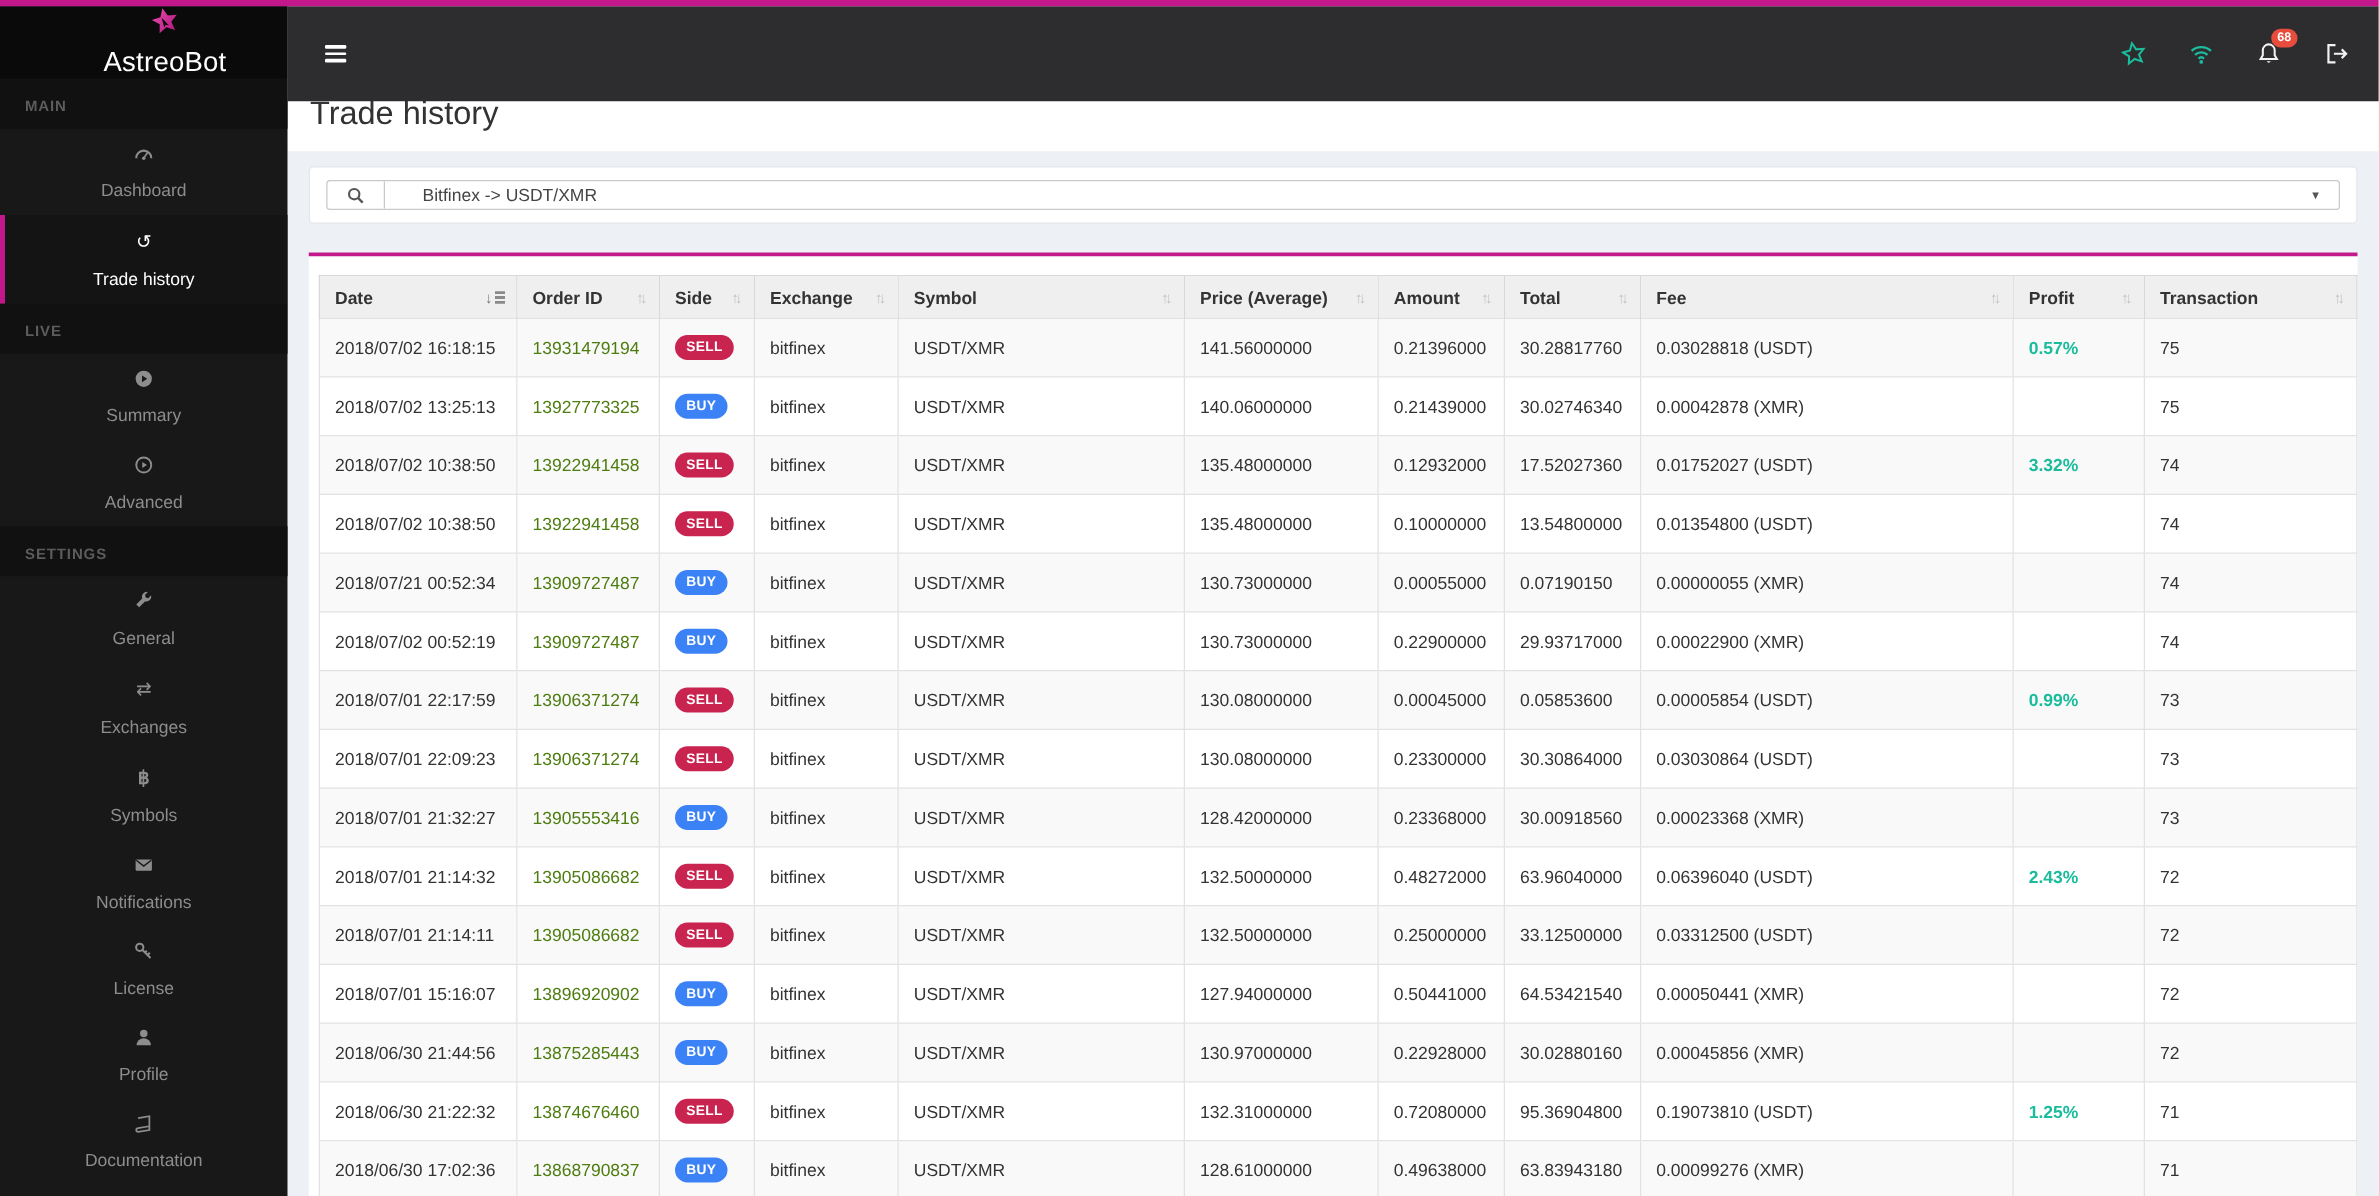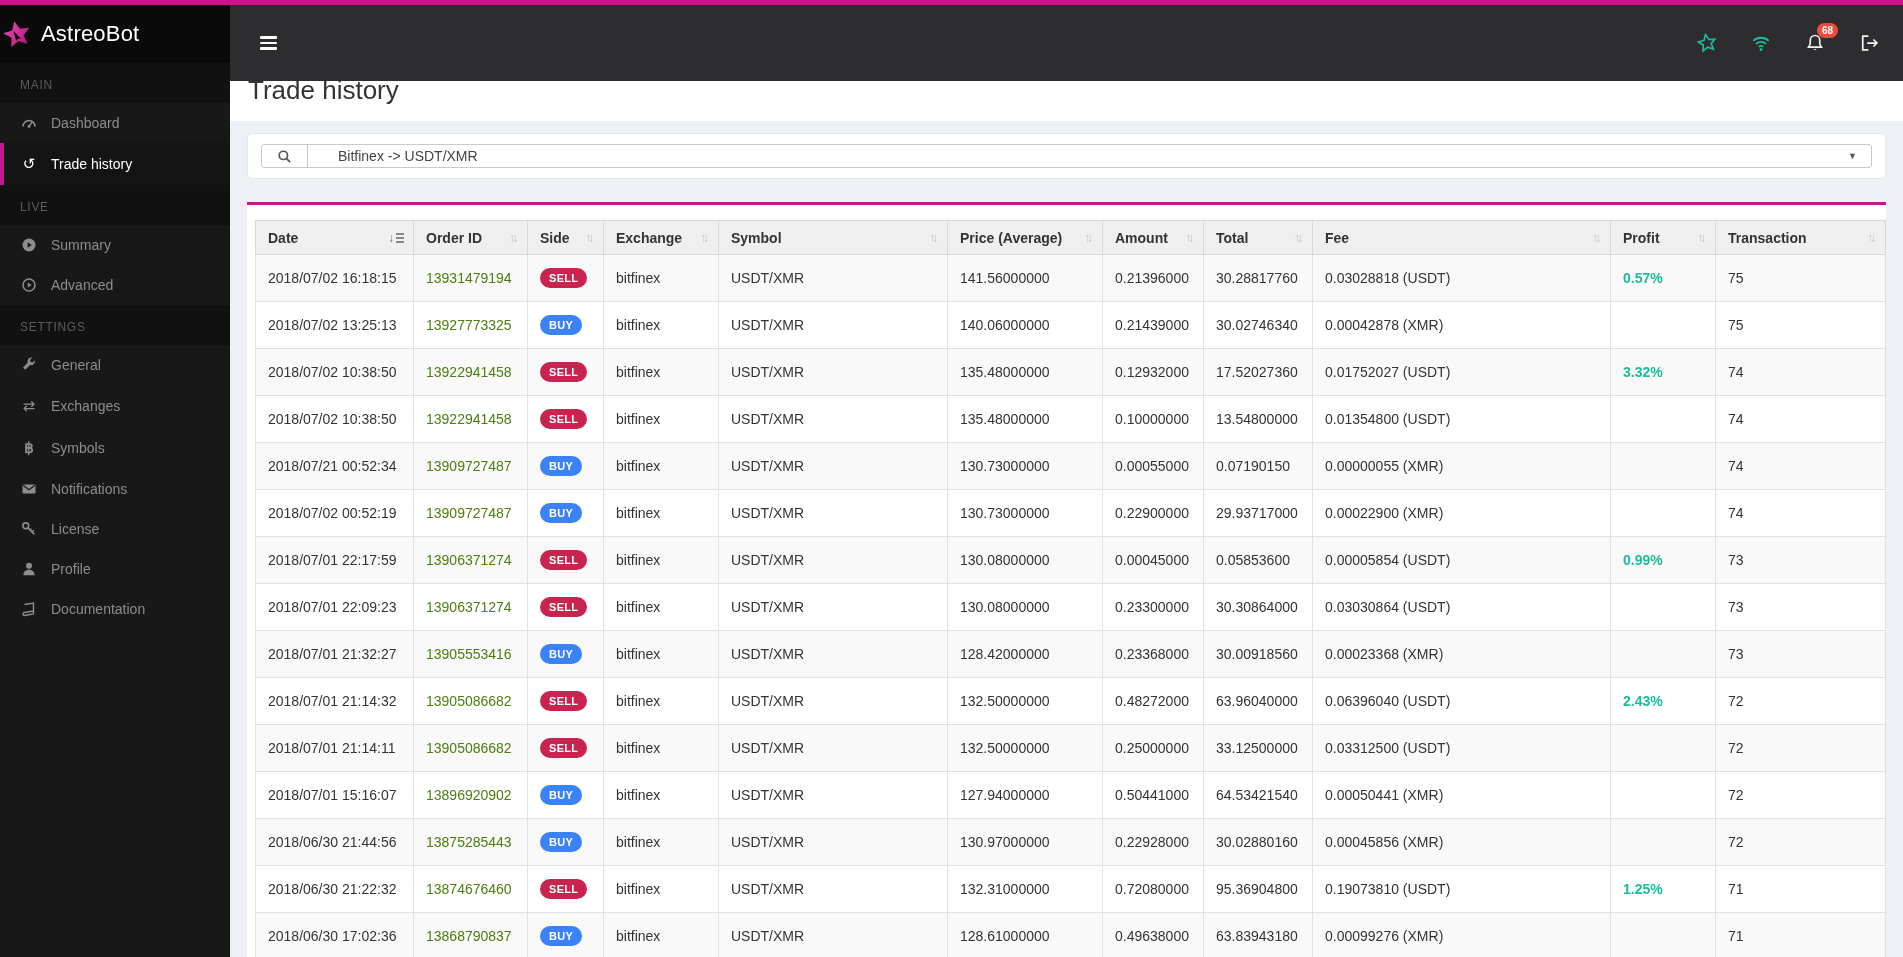--- a/index.html
+++ b/index.html
@@ -8,31 +8,32 @@
     width:1903px; height:957px; overflow:hidden; position:relative;
     background:#edf0f4;
     font-family:"Liberation Sans", sans-serif;
     color:#333;
   }
   
   .top-accent { position:absolute; top:0; left:0; width:100%; height:5px; background:#c2188c; z-index:20; }
 
   
   .sidebar { position:absolute; top:5px; left:0; bottom:0; width:230px; background:#181818; z-index:10; }
-  .logo { height:58px; background:#0a0a0a; display:flex; align-items:center; gap:9px; padding-left:2px; cursor:pointer; }
+  .logo { height:58px; background:#0a0a0a; display:flex; align-items:center; gap:9px; padding-left:34px; cursor:pointer;flex-direction:column; }
   .logo svg { width:30px; height:30px; }
   .logo-text { color:#fff; font-size:22px; letter-spacing:.2px; }
   .nav-section-label {
-    padding:15px 20px 11px; color:#5c5c5c; font-size:12px; font-weight:normal;
+    padding:15px 20px 11px; color:#5c5c5c; font-size:12px; font-weight:bold;
     letter-spacing:.7px; background:#111111;
   }
   .nav-item {
     display:flex; align-items:center; gap:13px; padding:12px 20px 12px 16px;
     color:#8d8d8d; font-size:14px; cursor:pointer; border-left:4px solid transparent;
     text-decoration:none;
+    flex-direction:column;
   }
   .nav-item.active { color:#fff; border-left-color:#c2188c; background:#141414; }
   .nav-icon { width:18px; display:inline-flex; align-items:center; justify-content:center; font-size:15px; }
   .nav-icon svg { width:16px; height:16px; }
 
   
   .topbar {
     position:absolute; left:230px; right:0; top:5px; height:76px; background:#2d2d30;
     display:flex; align-items:center; justify-content:space-between; padding:0 24px; z-index:10;
   }

